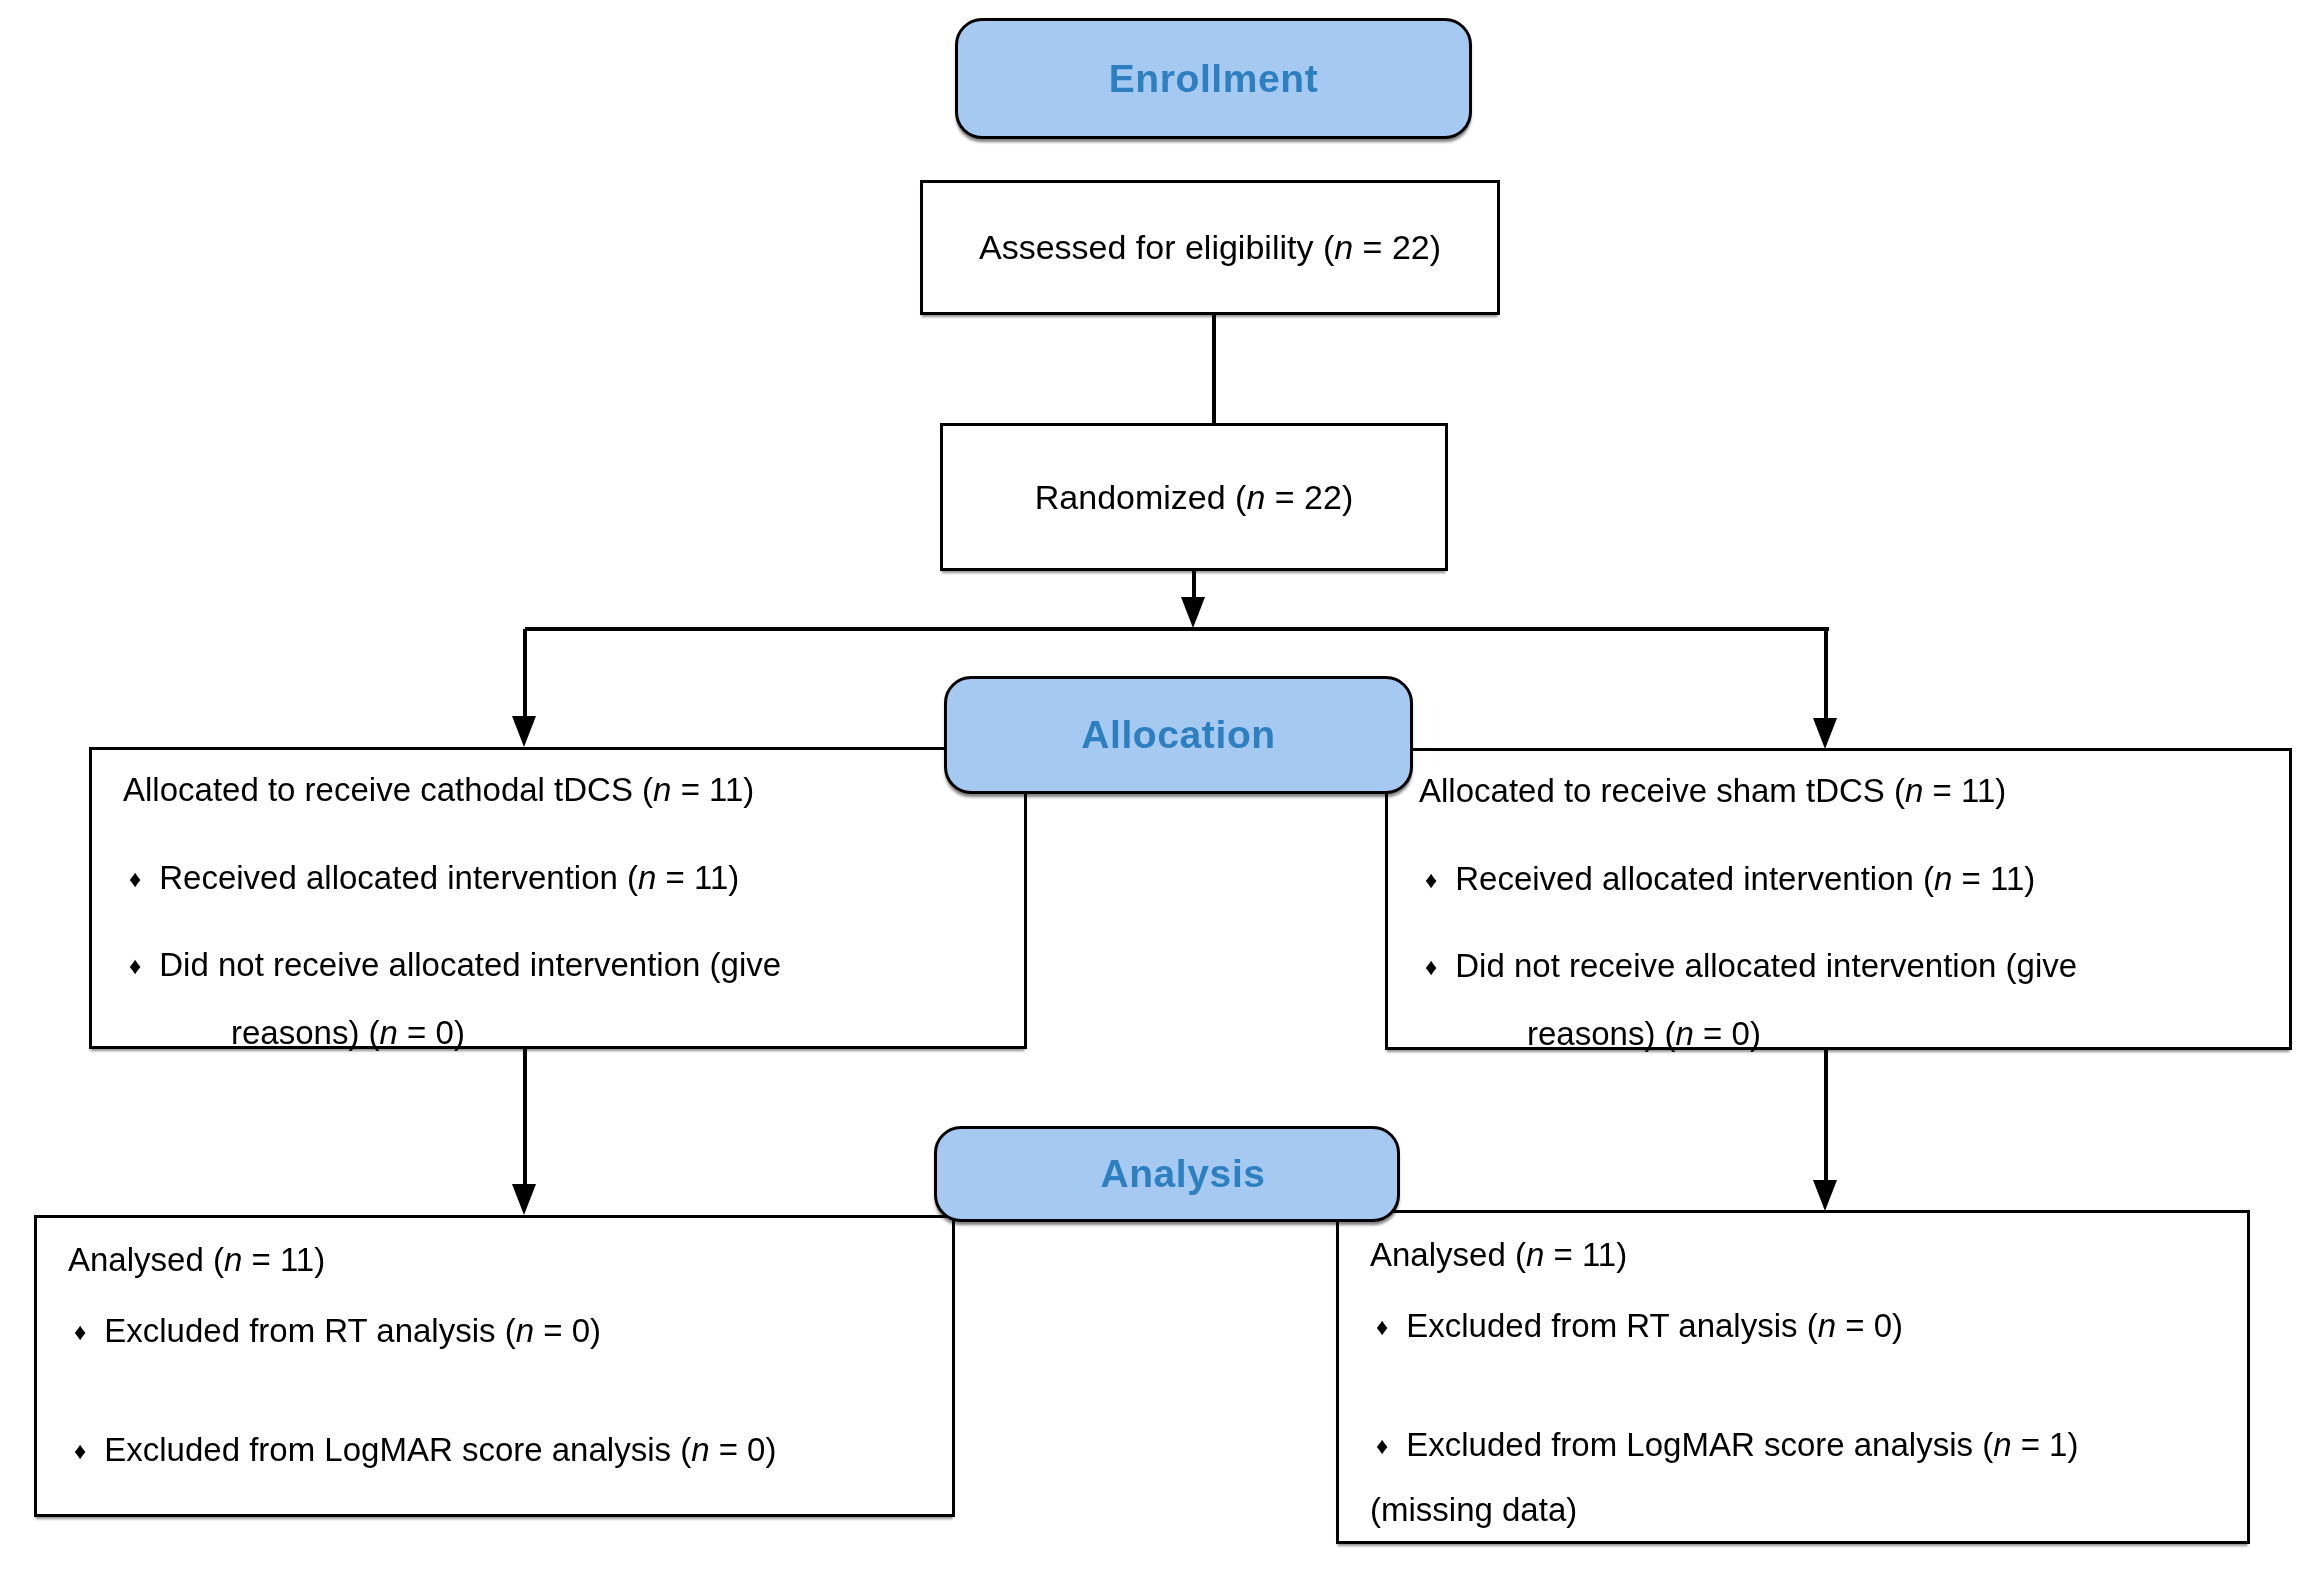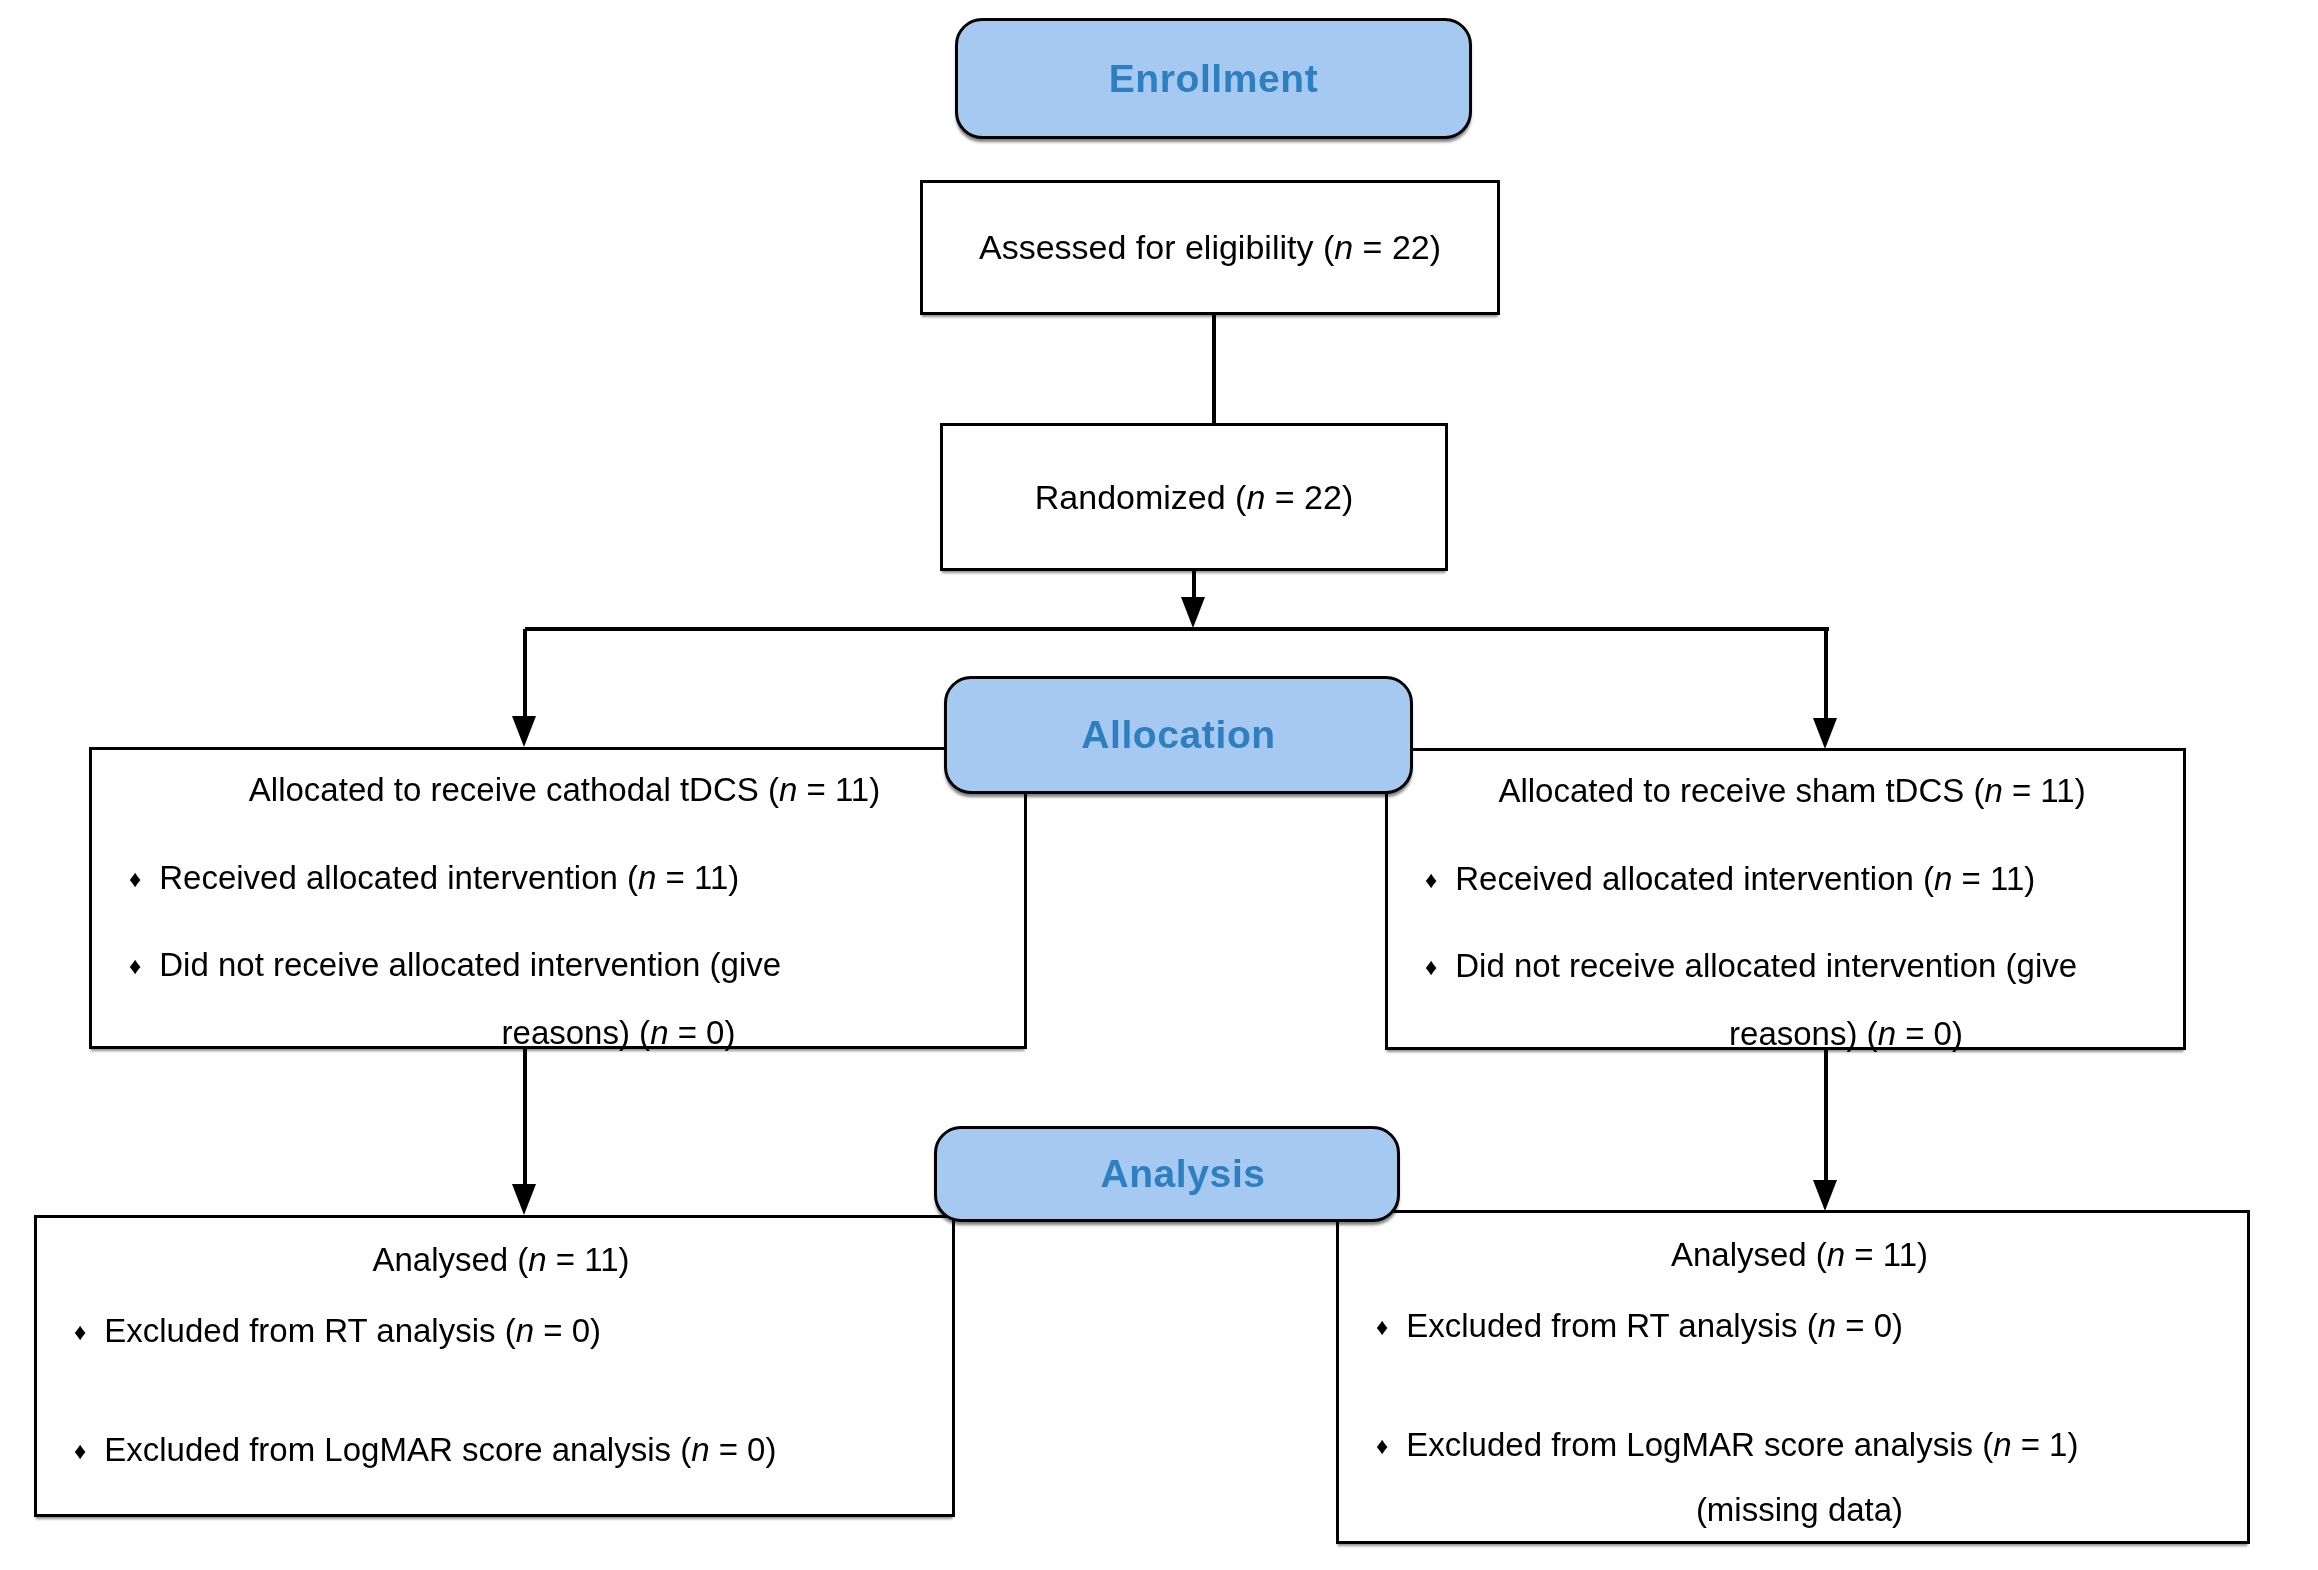--- a/index.html
+++ b/index.html
@@ -12,21 +12,20 @@
     color: #000;
     overflow: hidden;
   }
   .wbox {
     position: absolute;
     background: #ffffff;
     border: 3.6px solid #000;
     box-sizing: border-box;
     z-index: 2;
     box-shadow: 0 3.6px 2.4px -1.8px rgba(0,0,0,0.45);
-    text-align: center;
   }
   .label-box {
     position: absolute;
     border: 3.6px solid #000;
     border-radius: 27px;
     box-sizing: border-box;
     display: flex;
     align-items: center;
     justify-content: center;
     font-weight: bold;
@@ -117,21 +116,21 @@
         <span>Received allocated intervention (<i>n</i> = 11)</span>
       </div>
       <div class="t-row brow brow2">
         <span class="bullet">♦</span>
         <span>Did not receive allocated intervention (give</span>
       </div>
       <div class="t-row cont-row">reasons) (<i>n</i> = 0)</div>
     </div>
   </div>
 
-  <div class="wbox alloc" style="left:1385px; top:748px; width:801px; height:302px;">
+  <div class="wbox alloc" style="left:1385px; top:748px; width:907px; height:302px;">
     <div class="content">
       <div class="t-row title-row">Allocated to receive sham tDCS (<i>n</i> = 11)</div>
       <div class="t-row brow brow1">
         <span class="bullet">♦</span>
         <span>Received allocated intervention (<i>n</i> = 11)</span>
       </div>
       <div class="t-row brow brow2">
         <span class="bullet">♦</span>
         <span>Did not receive allocated intervention (give</span>
       </div>

